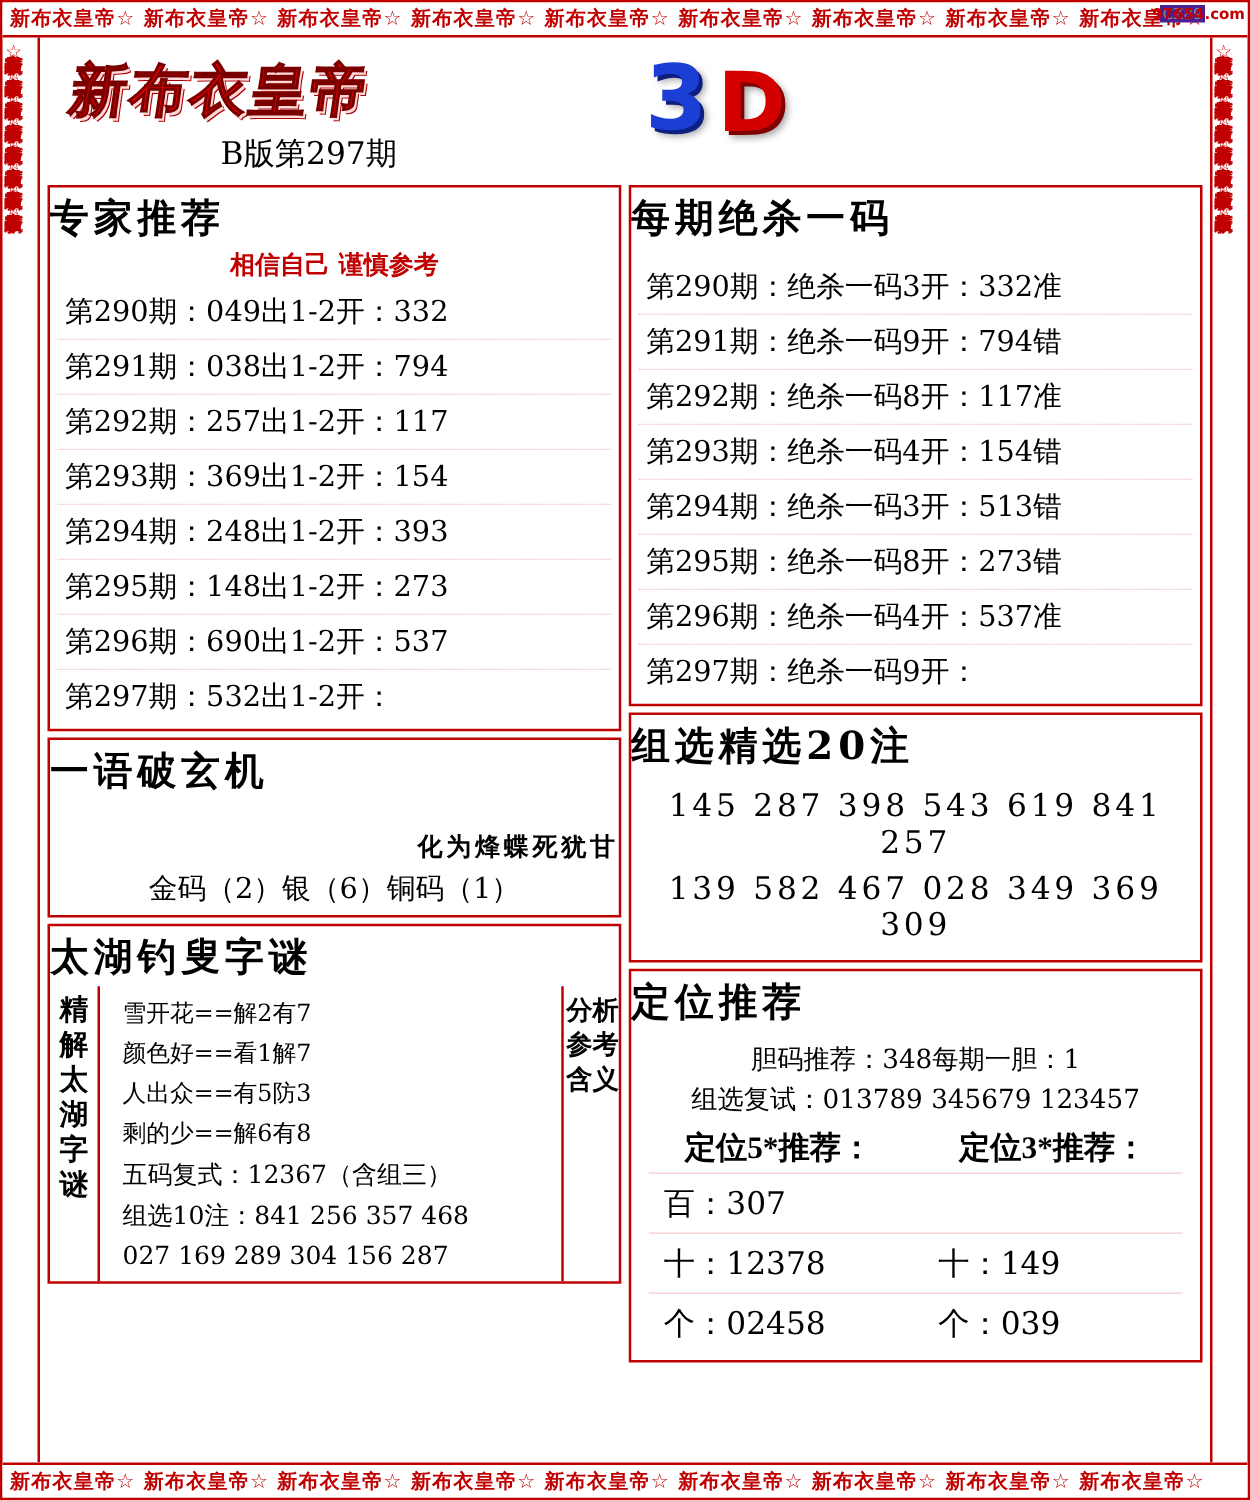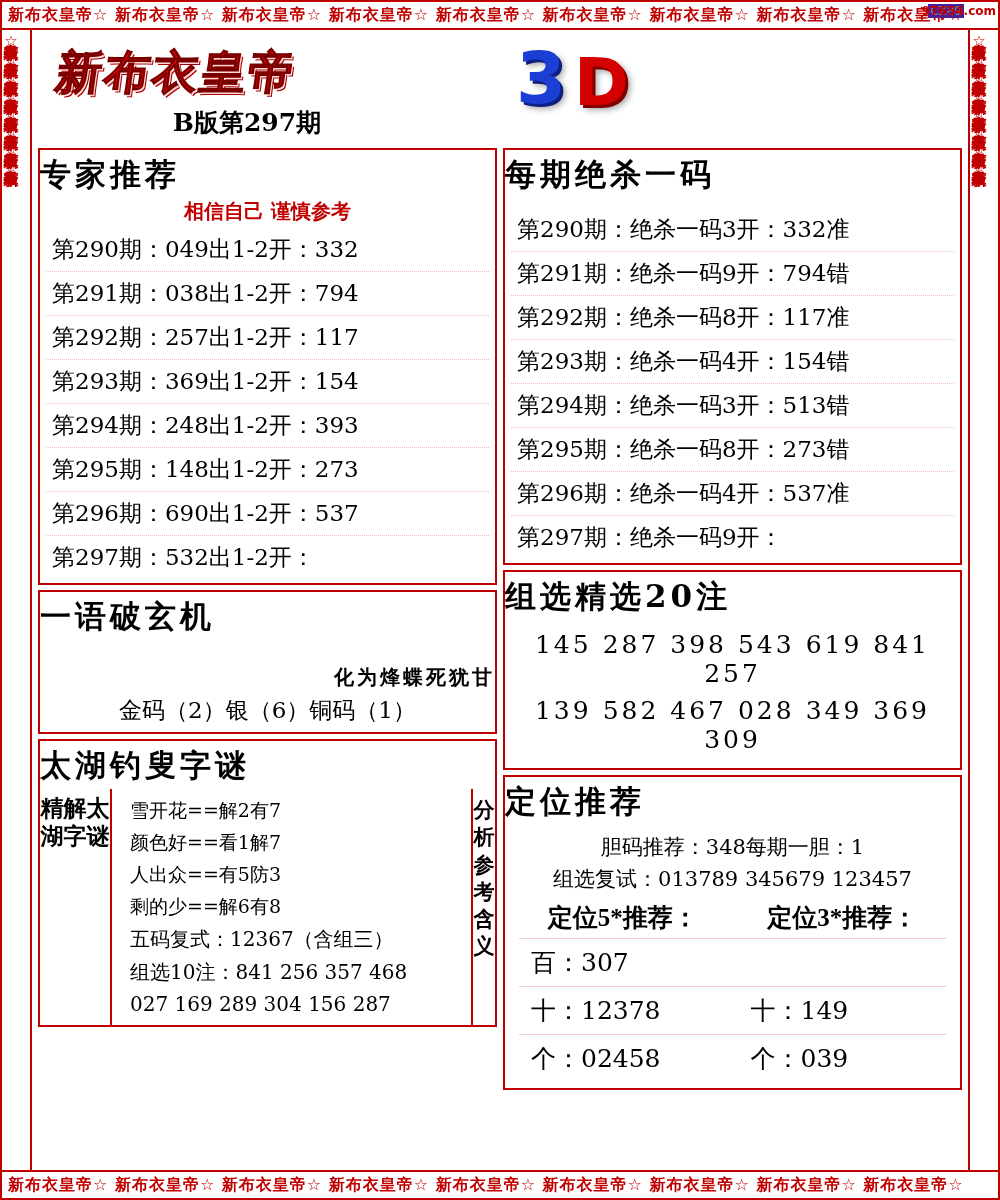--- a/index.html
+++ b/index.html
@@ -75,21 +75,21 @@
   .logo {
     font-size:46px; font-weight:bold;
     color:#e00000;
     -webkit-text-stroke:1px #7a0000;
     letter-spacing:2px;
     font-family:"DejaVu Sans", sans-serif;
     transform:skewX(-8deg);
     text-shadow:2px 2px 0 #ffd9d9, 3px 3px 0 #a00;
   }
   .issue {
-    text-align:center; font-size:25px; font-weight:bold; color:#000;
+    text-align:center; font-size:25px; font-weight:normal; color:#000;
     font-family:"DejaVu Serif", serif;
     margin-top:2px; padding-right:70px;
   }
   .d3 {
     position:relative; width:190px; height:100px;
   }
   .d3 .t3 {
     position:absolute; left:8px; top:0px;
     font-size:72px; font-weight:bold; color:#1b3fd4;
     font-family:"DejaVu Sans", sans-serif;
@@ -142,36 +142,36 @@
   .zx-line {
     text-align:center; font-size:25px; letter-spacing:3px;
     font-family:"DejaVu Serif", serif;
     padding:10px 0 4px;
   }
   .zx-line.second { padding:4px 0 14px; }
 
   
   .taihu-body { display:flex; }
   .taihu-left {
-    width:72px; border-right:2px solid #c00000;
+    width:40px; border-right:2px solid #c00000;
     font-size:23px; font-weight:bold; text-align:center;
-    font-family:Liberation Serif, serif;
+    font-family:Liberation Mono, monospace;
     padding:6px 0; line-height:1.22;
   }
   .taihu-mid { flex:1; padding:6px 8px; }
   .taihu-mid .ln {
     font-size:19px; padding:3px 0 3px 10px;
     font-family:"DejaVu Serif", serif;
     white-space:nowrap;
   }
   .taihu-mid .ln.big { font-size:20px; }
   .taihu-right {
-    width:24px; border-left:2px solid #c00000;
-    font-size:21px; font-weight:bold; text-align:center;
-    font-family:Liberation Serif, serif;
+    width:46px; border-left:2px solid #c00000;
+    font-size:21px; font-weight:bold; text-align:right;
+    font-family:Liberation Mono, monospace;
     padding:8px 0; line-height:1.3;
   }
 
   
   .dw-rows { padding:6px 8px 8px; }
   .dw-rows .l1 {
     font-size:21px; text-align:center;
     font-family:"DejaVu Serif", serif; padding:2px 0;
     white-space:nowrap;
   }

